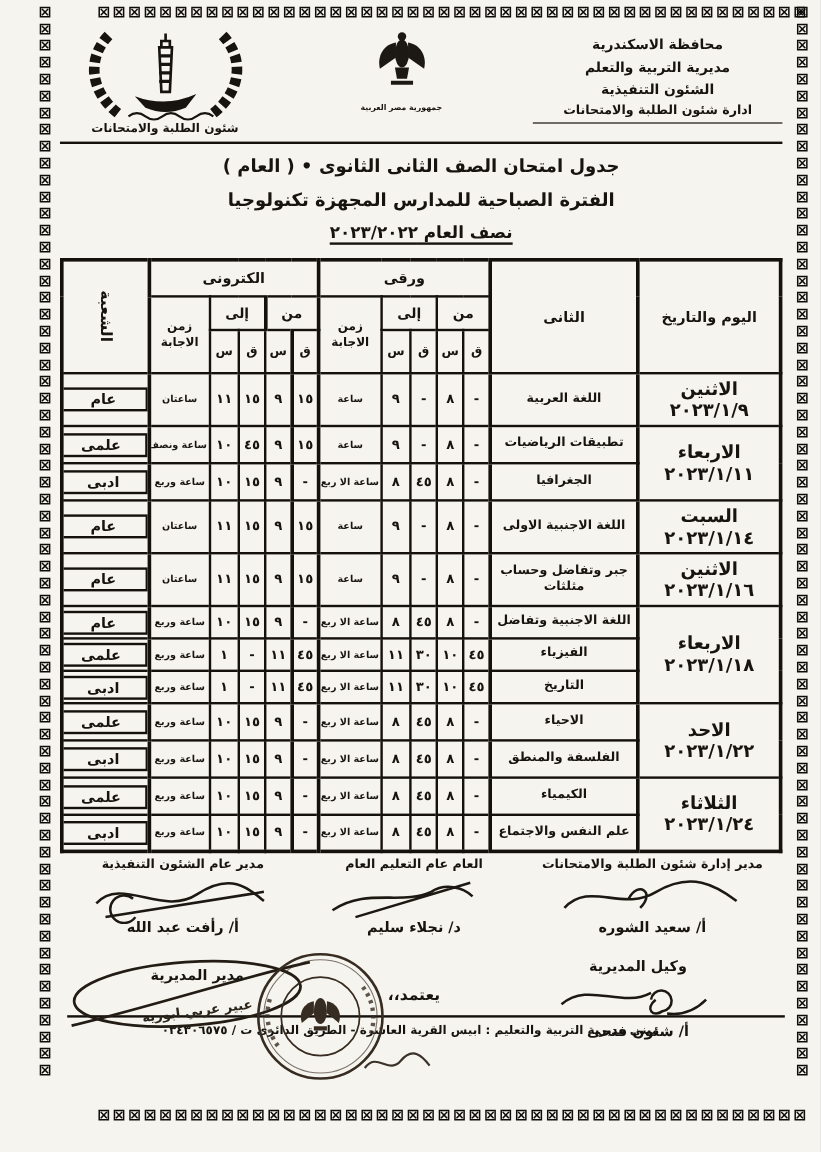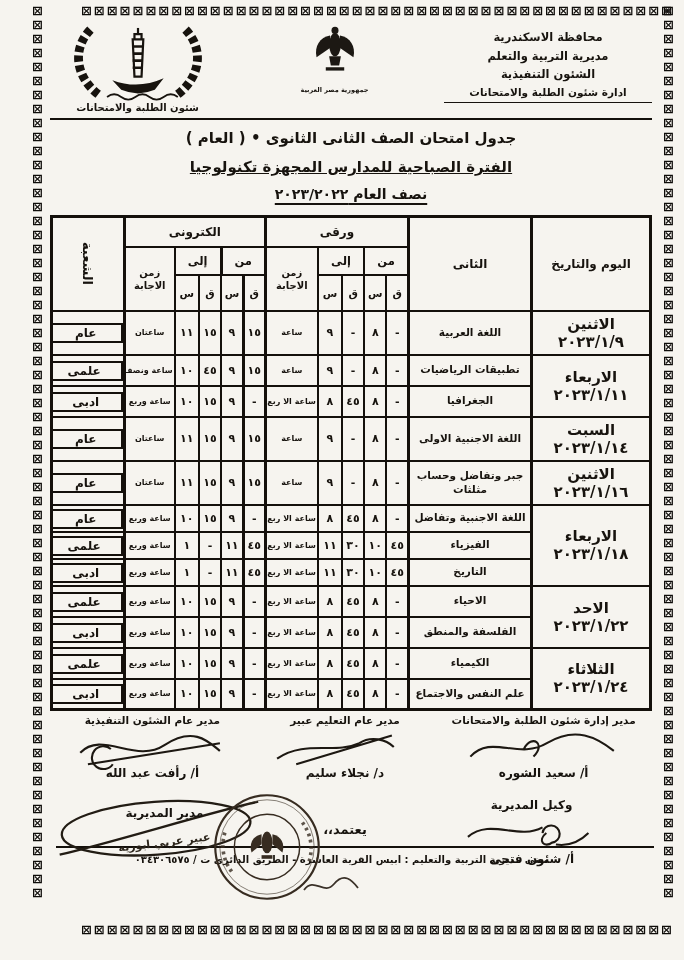--- a/index.html
+++ b/index.html
@@ -18,21 +18,21 @@
   .hdr{display:flex;justify-content:space-between;align-items:flex-start;height:96px;}
   .org{width:208px;text-align:center;font-size:11.5px;line-height:1.62;padding-top:8px;}
   .org-line.last{border-bottom:1.6px solid #17130e;padding-bottom:1px;font-size:10.5px;}
   .emblem{width:120px;text-align:center;padding-top:2px;}
   .emblem .cap{font-size:6.5px;margin-top:-2px;}
   .wreath{width:175px;text-align:center;}
   .wreath .cap{font-size:10px;margin-top:-6px;}
   .divider{border-top:2.5px solid #14100b;margin-top:2px;}
   
   .t1{text-align:center;font-size:15px;margin-top:9px;}
-  .t2{text-align:center;font-size:15px;margin-top:11px;text-decoration:underline;}
+  .t2{text-align:center;font-size:15px;margin-top:11px;}
   .t3{text-align:center;font-size:14px;margin-top:10px;text-decoration:underline;text-decoration-thickness:2px;text-underline-offset:4px;}
   
   table{border-collapse:collapse;table-layout:fixed;width:100%;margin-top:13px;border:3px solid #14100b;}
   th,td{border:2px solid #14100b;text-align:center;vertical-align:middle;padding:0 1px;overflow:hidden;}
   .sepL{border-left-width:3.5px;}
   th{font-size:12px;}
   th.unit{font-size:10.5px;}
   th.fromto{font-size:11.5px;}
   th.ztime{font-size:10px;line-height:1.3;}
   .day-cell{font-size:15px;}
@@ -347,21 +347,21 @@
 
   <div class="sigrow sig1">
       <div class="sigcol s1">
         <div class="title">مدير إدارة شئون الطلبة والامتحانات</div>
         <div class="sig-svg"><svg viewBox="0 0 170 46" width="170" height="44">
             <path d="M8,32 C30,8 58,36 88,18 S140,12 158,26 M64,24 c8,-16 24,-6 10,8" fill="none" stroke="#1d1812" stroke-width="2.2"></path>
           </svg></div>
         <div class="name">أ/ سعيد الشوره</div>
       </div>
       <div class="sigcol s2">
-        <div class="title">مدير عام التعليم عبير</div>
+        <div class="title">العام عام التعليم العام</div>
         <div class="sig-svg"><svg viewBox="0 0 170 46" width="170" height="44">
             <path d="M14,34 C44,14 74,30 100,18 M34,40 L134,10 M100,18 c12,-8 28,-4 36,4" fill="none" stroke="#1d1812" stroke-width="2.2"></path>
           </svg></div>
         <div class="name">د/ نجلاء سليم</div>
       </div>
       <div class="sigcol s3">
         <div class="title">مدير عام الشئون التنفيذية</div>
         <div class="sig-svg"><svg viewBox="0 0 170 46" width="170" height="44">
             <path d="M10,28 C32,4 68,40 98,20 S144,16 156,26 M42,24 a12,12 0 1,0 2,16 M18,40 L156,18" fill="none" stroke="#1d1812" stroke-width="2.2"></path>
           </svg></div>

